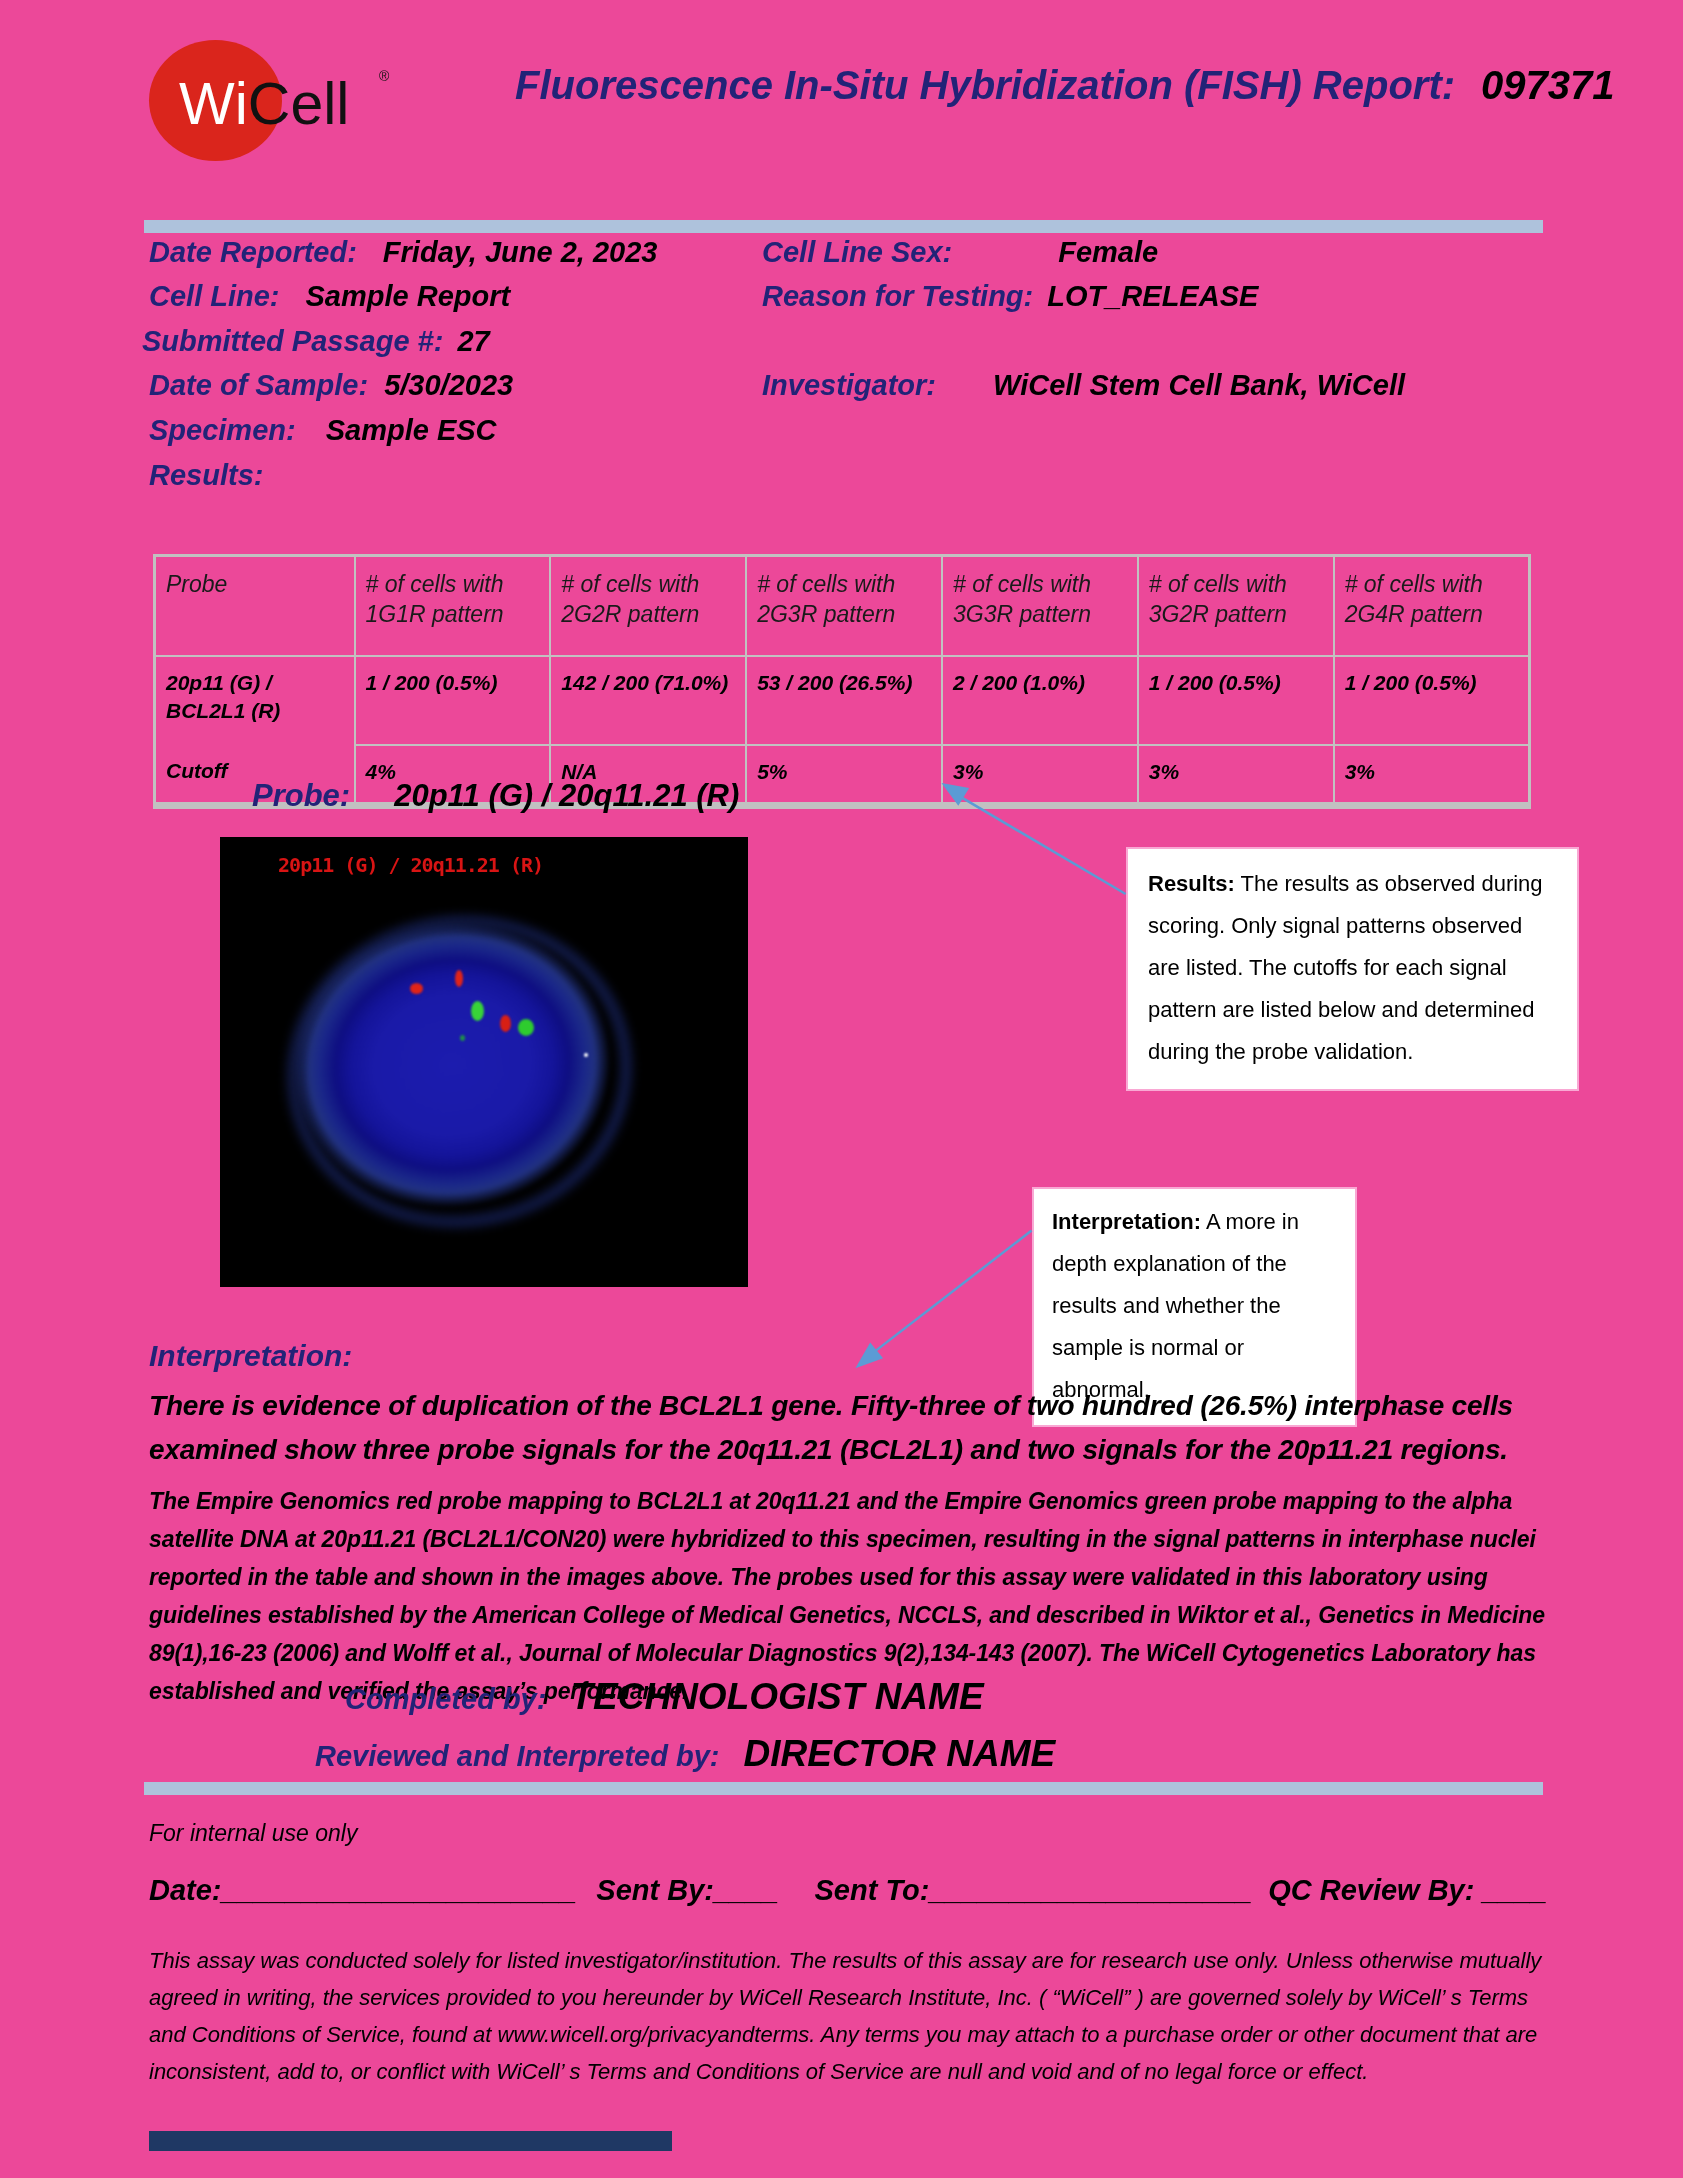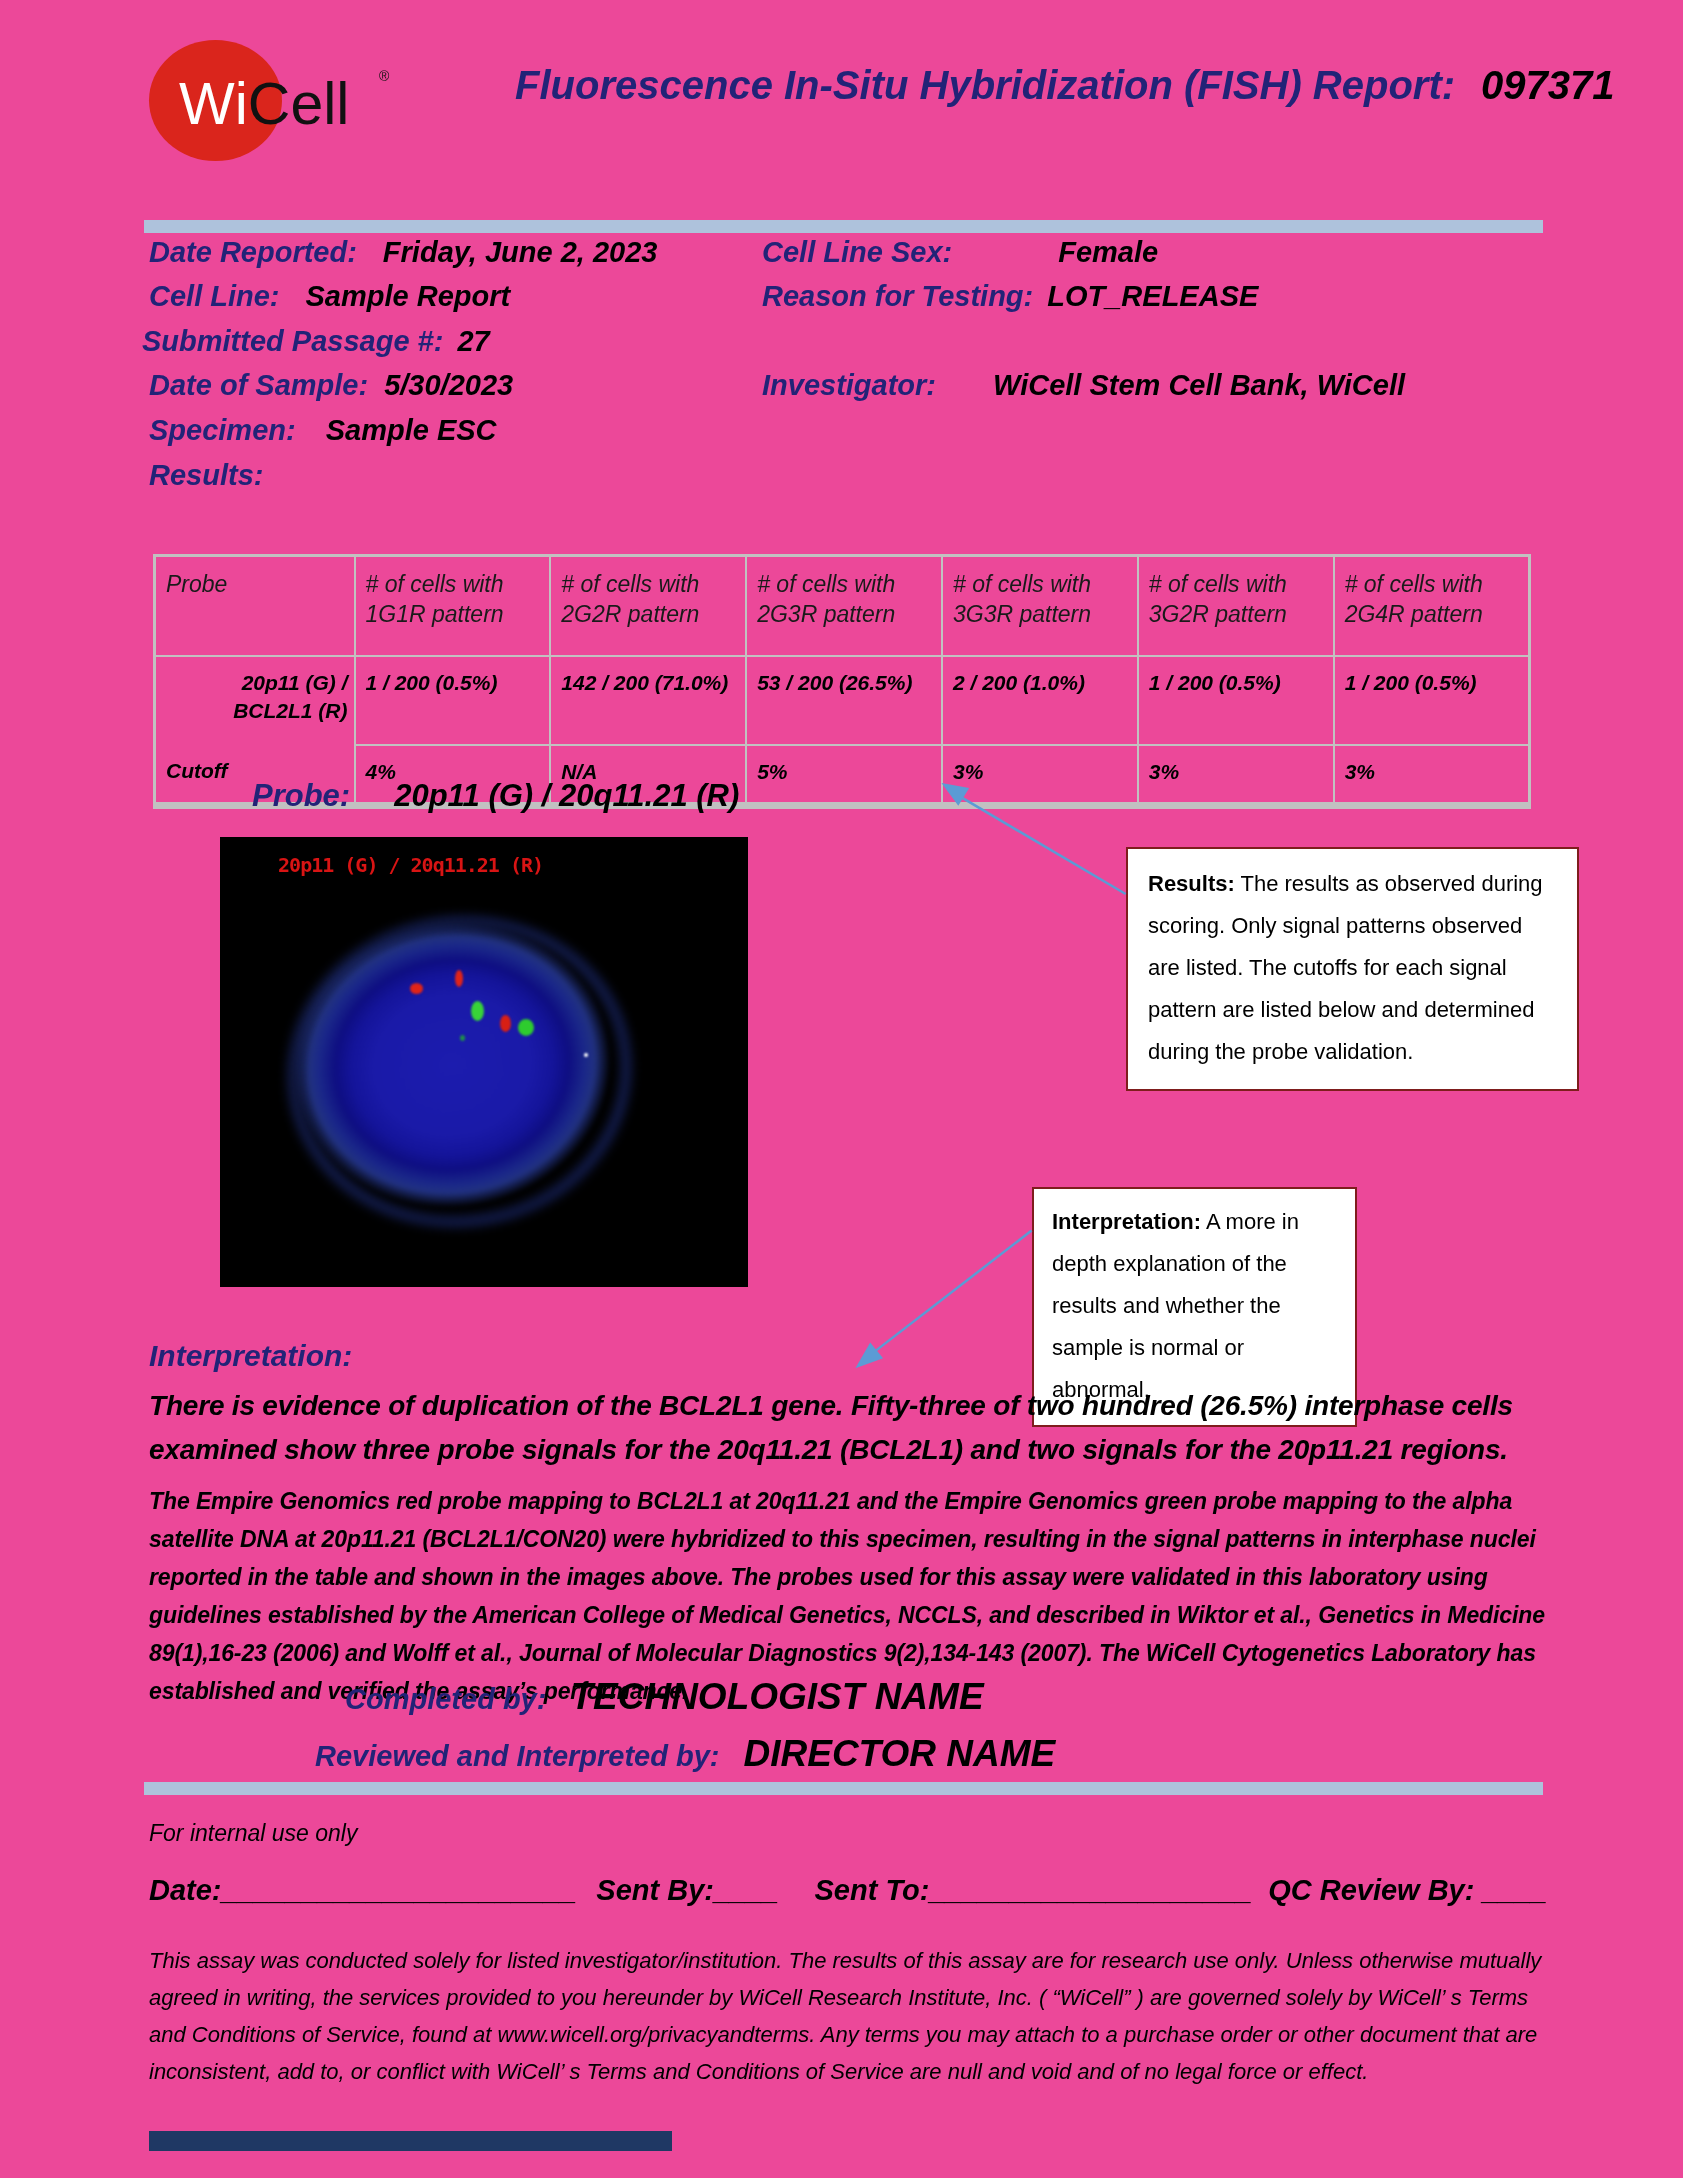--- a/index.html
+++ b/index.html
@@ -28,21 +28,21 @@
 
   
   .rtable{left:153px;top:554px;}
   table{border-collapse:collapse;table-layout:fixed;width:1378px;}
   td,th{border:2px solid #c1c1c1;vertical-align:top;text-align:left;}
   th{font-size:23px;font-weight:normal;font-style:italic;color:#1a1a1a;padding:12px 8px 26px 10px;line-height:30px;}
   td{font-size:21px;font-weight:bold;font-style:italic;padding:12px 6px 10px 10px;line-height:28px;}
   tr.row-data td{height:65px;}
   tr.row-cutoff td{height:34px;}
   table{border:3px solid #c1c1c1;border-bottom:7px solid #c1c1c1;}
-  tr.row-data td:first-child{border-bottom:none;text-align:right;}
+  tr.row-data td:first-child{border-bottom:none;}
   tr.row-cutoff td:first-child{border-top:none;}
 
   
   .probe-line{left:252px;top:778px;font-size:31px;font-weight:bold;font-style:italic;white-space:nowrap;}
   .probe-line .lbl{color:#222377;}
   .probe-line .val{color:#000;margin-left:44px;}
 
   
   .fish{left:220px;top:837px;width:528px;height:450px;background:#000;overflow:hidden;}
   .fish-caption{position:absolute;left:11%;top:3.5%;font-family:"DejaVu Sans Mono",monospace;
@@ -50,21 +50,21 @@
   .nucleus{position:absolute;left:12%;top:17%;width:64%;height:67%;border-radius:52% 48% 50% 50%;
     transform:rotate(-8deg);filter:blur(2px);
     background:radial-gradient(48% 48% at 50% 50%,
       #1c1cae 0%, #1a1aa8 48%, #14149a 62%, #0e0e82 72%,
       rgba(40,60,210,0.65) 82%, rgba(60,90,235,0.55) 88%, rgba(0,0,30,0) 98%);}
   .nucleus-rim{position:absolute;left:13%;top:18%;width:62%;height:65%;border-radius:50%;
     transform:rotate(-8deg);border:7px solid rgba(55,85,235,0.5);filter:blur(6px);}
   .signal{position:absolute;border-radius:50%;filter:blur(1px);}
 
   
-  .callout{background:#fff;border:2px solid #7f1d1d;font-size:22px;line-height:42px;color:#000;}
+  .callout{background:#fff;border:2px solid #f9a8d4;font-size:22px;line-height:42px;color:#000;}
   .callout b{font-weight:bold;}
   .co-results{left:1126px;top:847px;width:409px;padding:14px 20px 16px 20px;}
   .co-interp{left:1032px;top:1187px;width:285px;padding:12px 18px 14px 18px;}
 
   
   .interp-head{left:149px;top:1339px;font-size:30px;font-weight:bold;font-style:italic;color:#222377;}
   .interp-text{left:149px;top:1384px;width:1414px;font-size:28px;font-weight:bold;font-style:italic;
     color:#000;line-height:44px;letter-spacing:-0.2px;}
   .methodology{left:149px;top:1482px;width:1402px;font-size:23px;font-weight:bold;font-style:italic;
     color:#000;line-height:38px;letter-spacing:-0.1px;}

